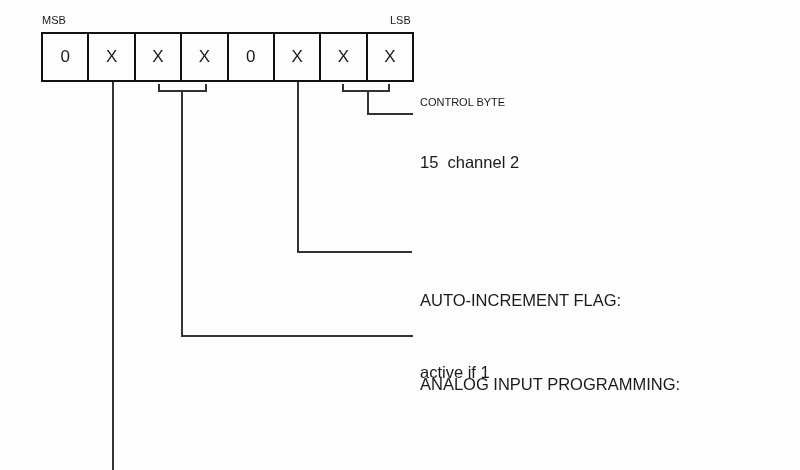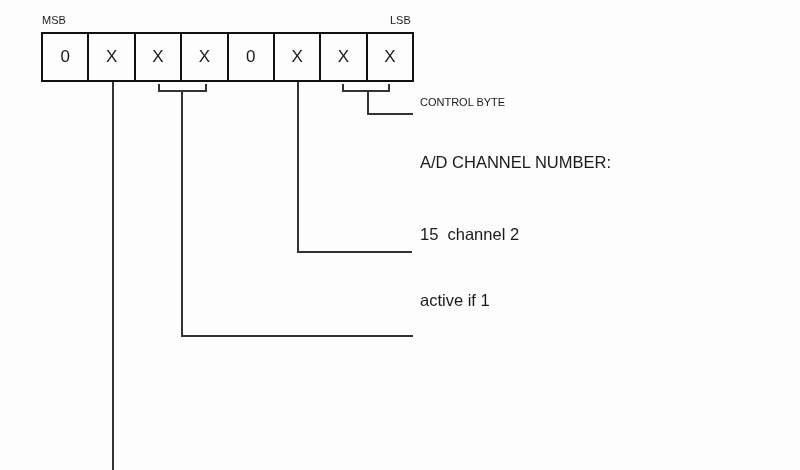--- a/index.html
+++ b/index.html
@@ -60,26 +60,27 @@
 <svg class="wires" width="800" height="470">
   <line x1="113" y1="82" x2="113" y2="470"></line>
   <polyline points="159,84 159,91 206,91 206,84"></polyline>
   <polyline points="182,91 182,336 413,336"></polyline>
   <polyline points="298,82 298,252 412,252"></polyline>
   <polyline points="343,84 343,91 389,91 389,84"></polyline>
   <polyline points="368,91 368,114 413,114"></polyline>
 </svg>
 
 <div class="desc" style="top:102px;">
-  <div class="head">A/D CHANNEL NUMBER:</div>
   <div class="item">15  channel 2</div>
 </div>
 
 <div class="desc" style="top:240px;">
+  <div class="head">AUTO-INCREMENT FLAG:</div>
   <div class="item">active if 1</div>
 </div>
 
 <div class="desc" style="top:324px;">
+  <div class="head">ANALOG INPUT PROGRAMMING:</div>
   
   
   
   
 </div>
 
 </body></html>

